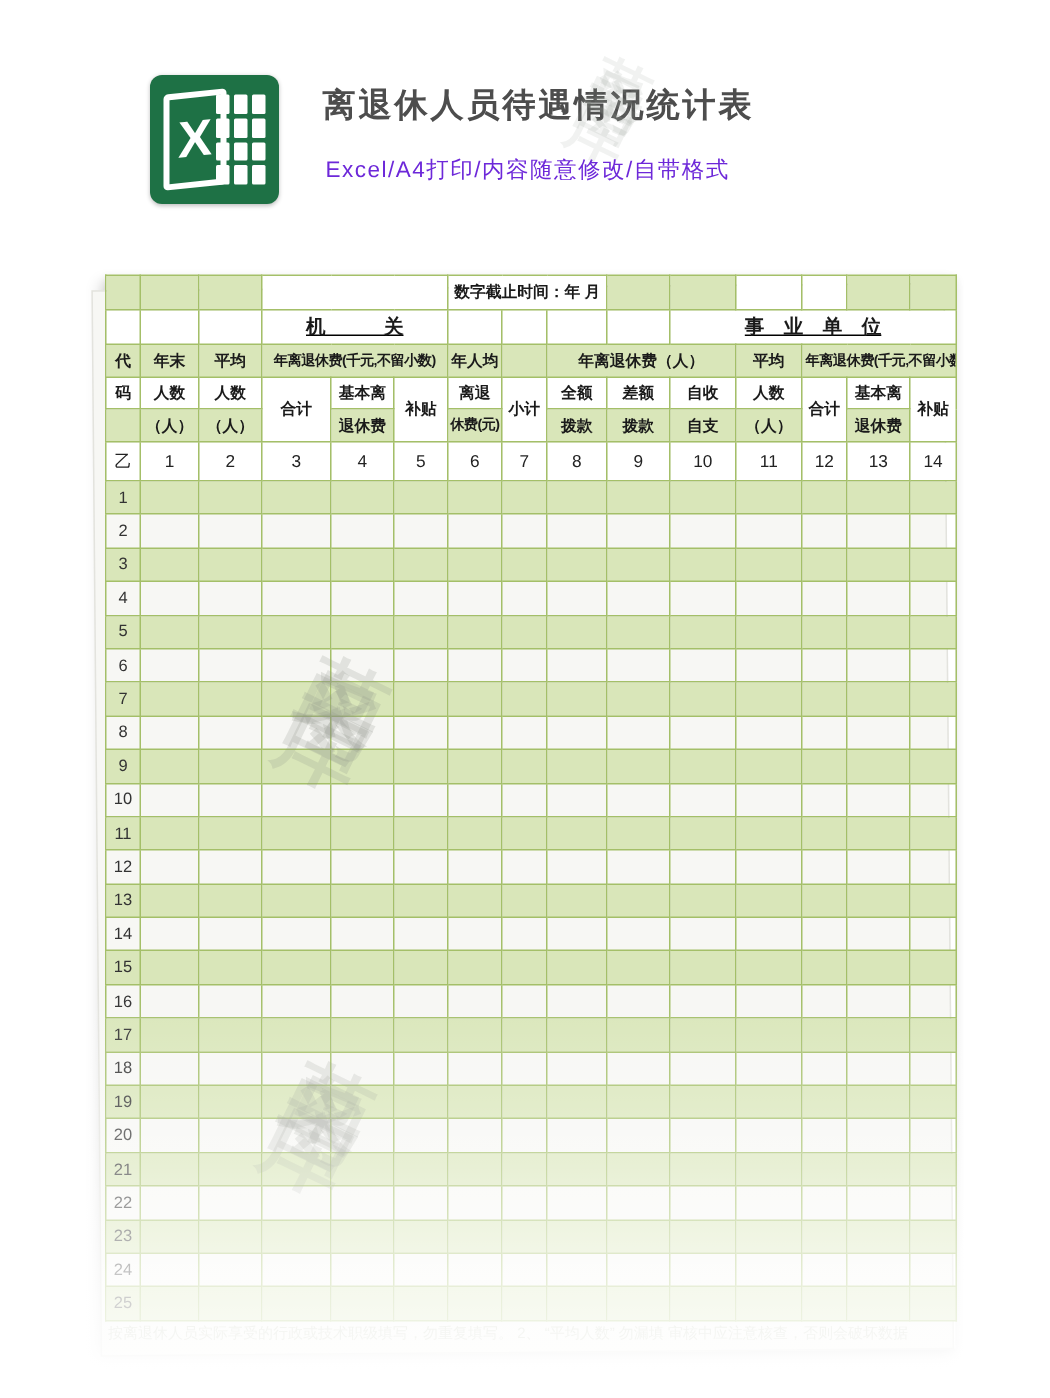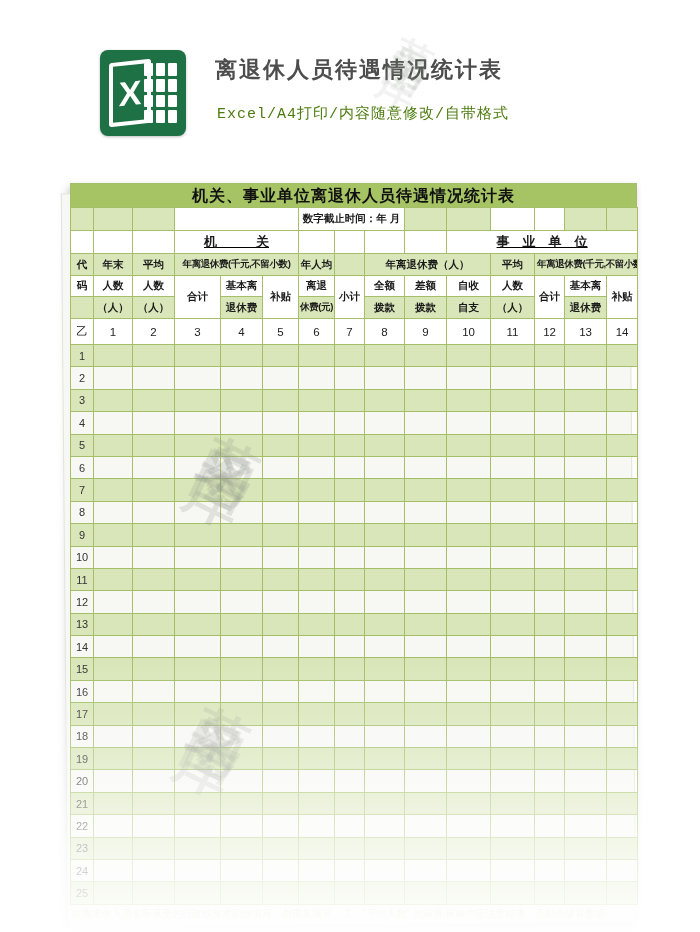--- a/index.html
+++ b/index.html
@@ -13,21 +13,21 @@
     background:#1e7145; border-radius:8px; box-shadow:0 1px 3px rgba(0,0,0,.25); }
   .logo-grid { position:absolute; right:9px; top:13px; width:33px; height:60px;
     display:grid; grid-template-columns:1fr 1fr 1fr; grid-template-rows:repeat(4,1fr); gap:3px; }
   .logo-grid span { background:#fff; border-radius:1px; }
   .logo-fold { position:absolute; left:9px; top:11px; width:42px; height:64px;
     border:4px solid #fff; border-radius:3px; transform:skewY(-6deg);
     display:flex; align-items:center; justify-content:center; }
   .logo-x { color:#fff; font-weight:bold; font-size:34px; line-height:1; }
   .main-title { position:absolute; left:215px; top:55px; width:470px;
     font-size:22px; font-weight:bold; color:#4d4d4d; letter-spacing:2px; white-space:nowrap; }
-  .sub-title { position:absolute; left:217px; top:104px; font-size:15px; color:#4d7c0f; letter-spacing:1px;font-family:Liberation Mono, monospace; }
+  .sub-title { position:absolute; left:217px; top:104px; font-size:15px; color:#6d28d9; letter-spacing:1px; }
 
   
   .paper { position:absolute; left:70px; top:183px; width:567px; background:#fff;
     box-shadow:-4px 5px 9px rgba(0,0,0,.13), 0 2px 6px rgba(0,0,0,.10); z-index:1; }
   .paper::before { content:""; position:absolute; left:-6px; top:8px; width:100%; height:99%;
     background:#f7f7f4; border:1px solid #e3e3de; transform:rotate(-.5deg); z-index:-1; }
   .sheet-title { height:24px; line-height:24px; background:#a6c464; border:1px solid #a4bf68;
     border-bottom:none; text-align:center; font-size:16px; font-weight:bold; color:#111;
     letter-spacing:1px; overflow:hidden; white-space:nowrap; }
   table { border-collapse:collapse; table-layout:fixed; width:567px; }
@@ -82,21 +82,20 @@
       </div>
       <div class="logo-fold">
         <span class="logo-x">X</span>
       </div>
     </div>
     <div class="main-title">离退休人员待遇情况统计表</div>
     <div class="sub-title">Excel/A4打印/内容随意修改/自带格式</div>
   </div>
 
   <div class="paper">
-    <div class="sheet-title">机关、事业单位离退休人员待遇情况统计表</div>
 
     <table>
       <colgroup>
         <col style="width:23px">
           <col style="width:39px">
           <col style="width:42px">
         <col style="width:46px">
           <col style="width:42px">
           <col style="width:36px">
         <col style="width:36px">

